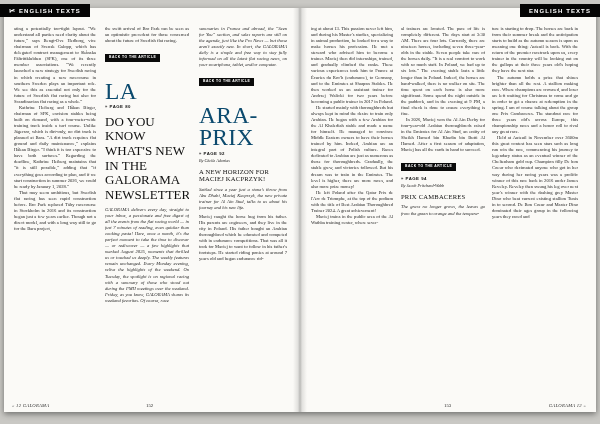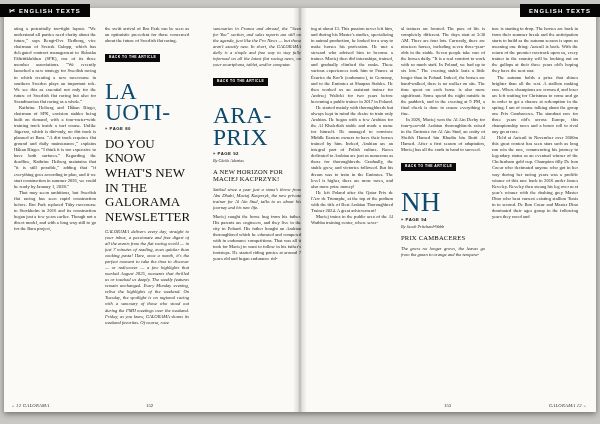--- a/index.html
+++ b/index.html
@@ -11,21 +11,21 @@
   .fold { position:absolute; left:293px; top:8px; width:14px; height:404px; z-index:2;
           background:linear-gradient(90deg, rgba(0,0,0,0) 0%, rgba(0,0,0,.10) 35%,
                     rgba(0,0,0,.26) 50%, rgba(0,0,0,.10) 65%, rgba(0,0,0,0) 100%); }
   .tab { position:absolute; top:4px; height:13px; background:#050505; color:#fff; z-index:3;
          display:flex; align-items:center; gap:3px; padding:0 9px;
          font:bold 6px "Liberation Sans", sans-serif; letter-spacing:1.1px; }
   .tab-left { left:0; } .tab-right { right:0; justify-content:flex-end; }
   .scissors { font-size:7px; line-height:1; transform:rotate(-8deg); }
 
   .col { position:absolute; top:26px; height:374px; overflow:hidden; z-index:1; }
-  .cL1{left:14px;width:82px} .cL2{left:105px;width:84px} .cL3{left:213px;width:88px}
+  .cL1{left:14px;width:82px} .cL2{left:105px;width:84px} .cL3{left:199px;width:88px}
   .cR1{left:311px;width:82px} .cR2{left:401px;width:84px} .cR3{left:492px;width:86px}
 
   .body { font-size:4.6px; line-height:1.32; text-align:justify; color:#1d1d1d; }
   .body p { margin:0; }
   .body p.ind { text-indent:5px; }
   .ital { font-style:italic; }
 
   .badge { display:inline-block; background:#0a0a0a; color:#fff;
            font:bold 3.4px/1 "Liberation Sans", sans-serif; letter-spacing:.45px;
            padding:2px 4px; margin:5px 0 3px; cursor:pointer; }
@@ -71,21 +71,20 @@
     <p class="ind">That may seem ambitious, but Swedish flat racing has seen rapid construction before. Bro Park replaced Täby racecourse in Stockholm in 2016 and its construction began just a few years earlier. Though not a direct model, and with a long way still to go for the Bara project,</p>
   </div>
 
   <div class="col cL2">
     <div class="body">
       <p>the swift arrival of Bro Park can be seen as an optimistic precedent for those concerned about the future of Swedish flat racing.</p>
     </div>
     <div class="badge">BACK TO THE ARTICLE</div>
     <div class="title-xl">
       <div>LA</div>
-      <div>UOTI-</div>
     </div>
     <div class="pref">» PAGE 80</div>
     <h2 class="art-heading">DO YOU KNOW WHAT'S NEW IN THE GALORAMA NEWSLETTER?</h2>
     <div class="body ital">
       <p>GALORAMA delivers every day, straight to your inbox, a passionate and free digest of all the events from the flat racing world — in just 7 minutes of reading, even quicker than cooking pasta! Here, once a month, it's the perfect moment to take the time to discover — or rediscover — a few highlights that marked August 2025, moments that thrilled us or touched us deeply. The weekly features remain unchanged. Every Monday evening, relive the highlights of the weekend. On Tuesday, the spotlight is on regional racing with a summary of those who stood out during the PMH meetings over the weekend. Friday, as you know, GALORAMA shares its weekend favorites. Of course, race</p>
     </div>
   </div>
 
   <div class="col cL3">
     <div class="body ital">
@@ -113,23 +112,20 @@
     <p class="ind">He left Poland after the Qatar Prix de l'Arc de Triomphe, at the top of the podium with the title of Best Arabian Thoroughbred Trainer 2024. A great achievement!</p>
     <p class="ind">Maciej trains in the public area of the Al Wathba training center, where sever-</p>
   </div>
 
   <div class="col cR2">
     <div class="body">
       <p>al trainers are located. The pace of life is completely different. The days start at 3:30 AM. There are four lots. Currently, there are nineteen horses, including seven three-year-olds in the stable. Seven people take care of the horses daily. “It is a real comfort to work with so much staff. In Poland, we had up to six lots.” The evening stable lasts a little longer than in Poland. Indeed, the horses are hand-walked, there is no walker on site. The time spent on each horse is also more significant. Some spend the night outside in the paddock, and in the evening at 9 PM, a final check is done to ensure everything is fine.</p>
       <p class="ind">In 2026, Maciej won the Al Ain Derby for four-year-old Arabian thoroughbreds raised in the Emirates for Al Ain Stud, an entity of Sheikh Hamed bin Khadin bin Butti Al Hamed. After a first season of adaptation, Maciej has all the cards in hand to succeed.</p>
     </div>
     <div class="badge lower">BACK TO THE ARTICLE</div>
-    <div class="title-xl title-nh">
-      <div>NH</div>
-    </div>
     <div class="pref">» PAGE 94</div>
     <div class="byline">By Jacob Pritchard-Webb</div>
     <h2 class="art-heading small">PRIX CAMBACERES</h2>
     <div class="body ital">
       <p>The grass no longer grows, the leaves go from the green to orange and the tempera-</p>
     </div>
   </div>
 
   <div class="col cR3 body">
     <p>ture is starting to drop. The horses are back in from their summer break and the anticipation starts to build as the autumn season is upon us meaning one thing: Auteuil is back. With the return of the premier racetrack upon us, every trainer in the country will be looking out on the gallops at their three years old's hoping they have the next star.</p>

